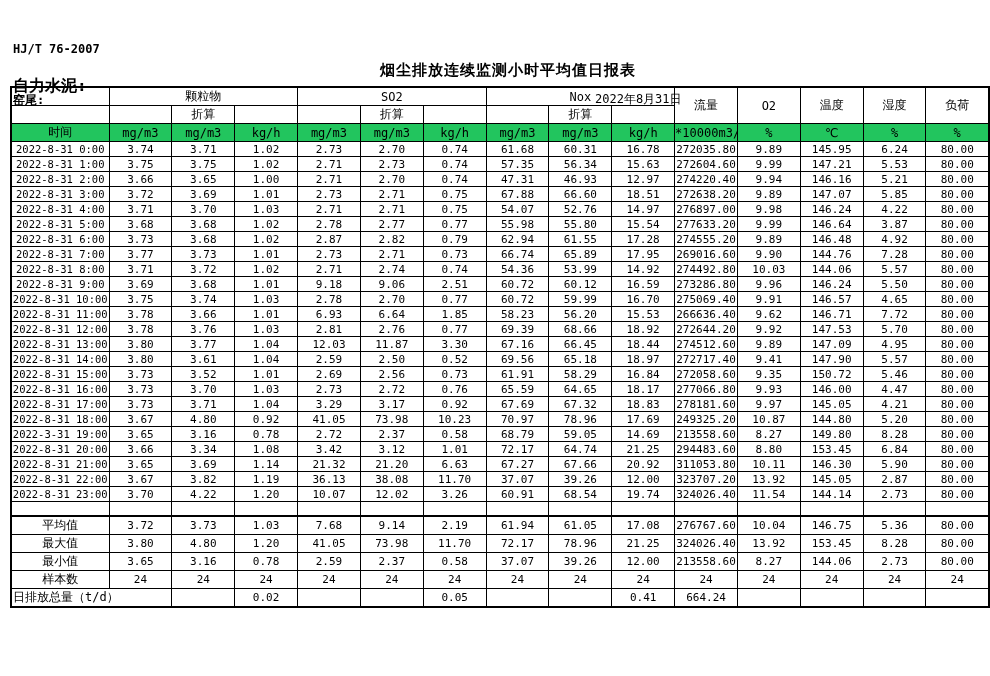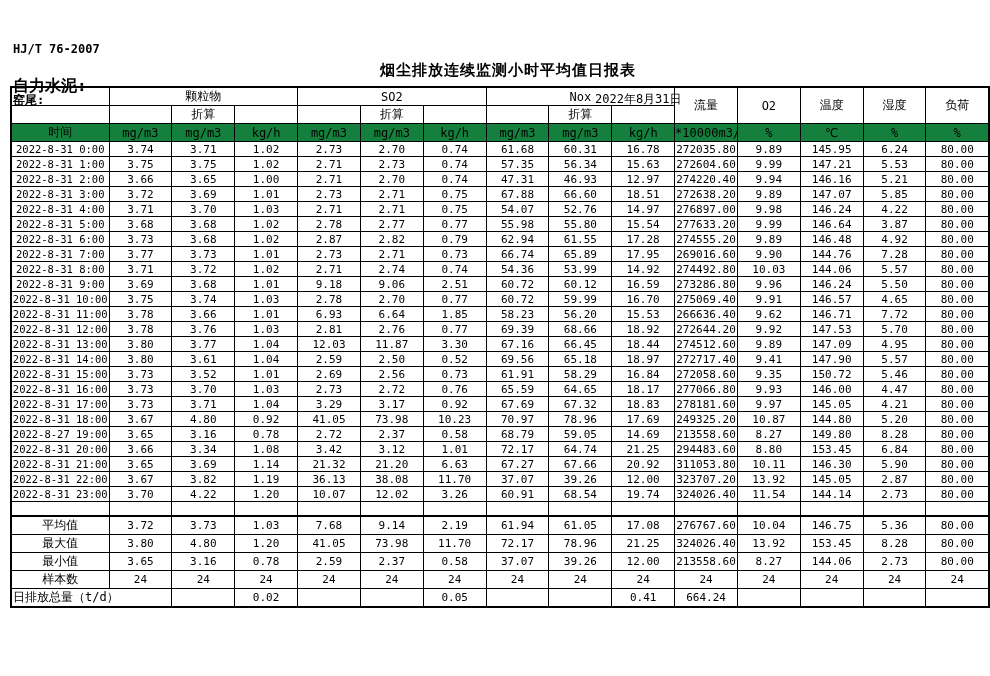--- a/index.html
+++ b/index.html
@@ -22,21 +22,21 @@
     position:absolute; left:10px; top:86px; width:980px;
     border-collapse:collapse; table-layout:fixed;
     border:2px solid #000; font-size:11px;
   }
   table.report td {
     border:1px solid #000; text-align:center; vertical-align:middle;
     height:15px; padding:0; overflow:hidden; white-space:nowrap;
   }
   thead td { height:16px; font-size:12px; }
   col.time-col { width:98px; }
-  .unit-row td { background:#15803d; }
+  .unit-row td { background:#22c55e; }
   td.time-cell { font-size:10.5px; }
   tr.spacer td { border-bottom:2px solid #000; height:14px; }
   tr.summary-row td.label { font-size:12px; }
   tr.total-row td.total-label { text-align:left; padding-left:1px; font-size:12px; }
 </style>
 </head>
 <body>
 
 <div class="page">
   <div class="abs std">HJ/T  76-2007</div>
@@ -423,21 +423,21 @@
           <td>70.97</td>
           <td>78.96</td>
           <td>17.69</td>
           <td>249325.20</td>
           <td>10.87</td>
           <td>144.80</td>
           <td>5.20</td>
           <td>80.00</td>
         </tr>
         <tr>
-          <td class="time-cell">2022-8-27 19:00</td>
+          <td class="time-cell">2022-3-31 19:00</td>
           <td>3.65</td>
           <td>3.16</td>
           <td>0.78</td>
           <td>2.72</td>
           <td>2.37</td>
           <td>0.58</td>
           <td>68.79</td>
           <td>59.05</td>
           <td>14.69</td>
           <td>213558.60</td>

